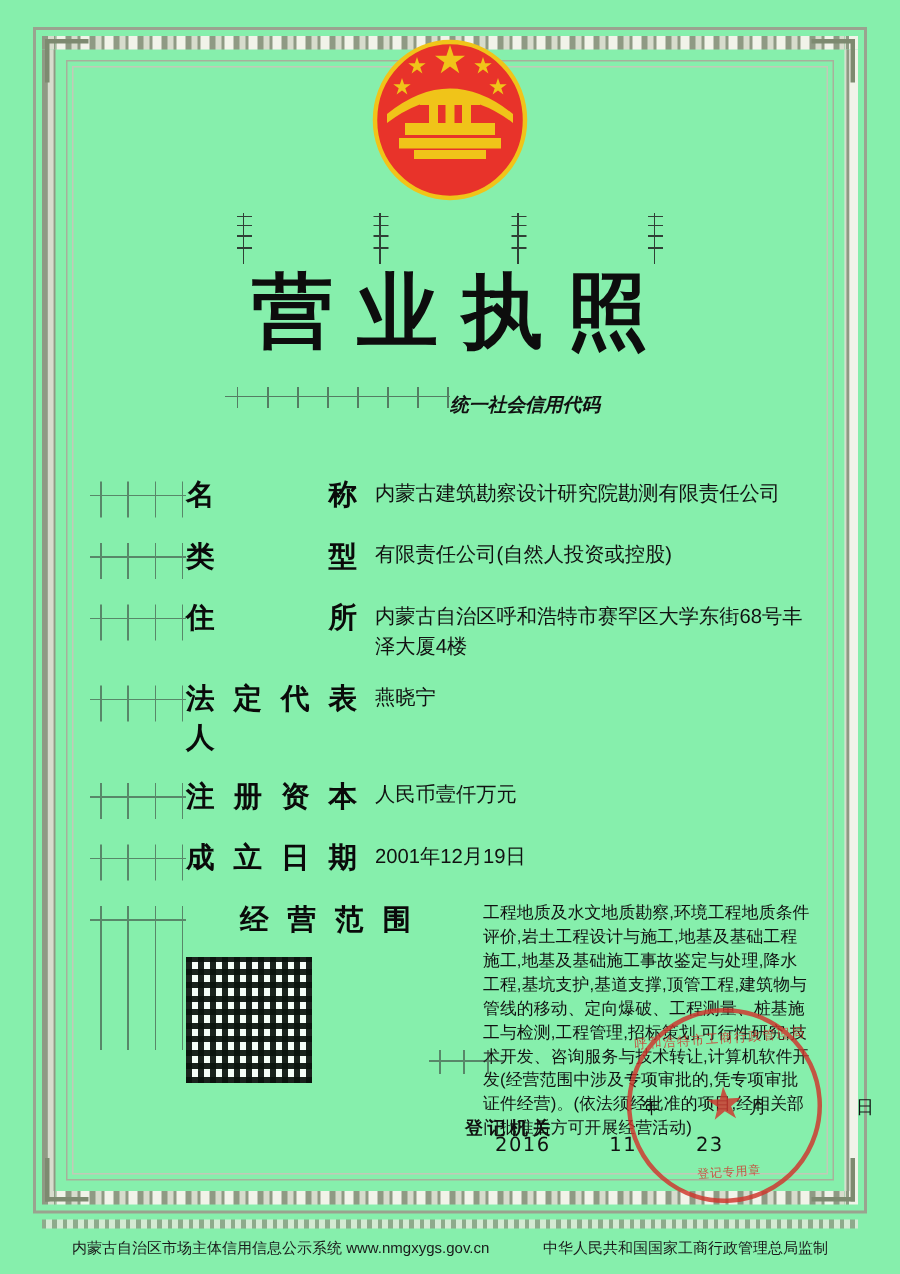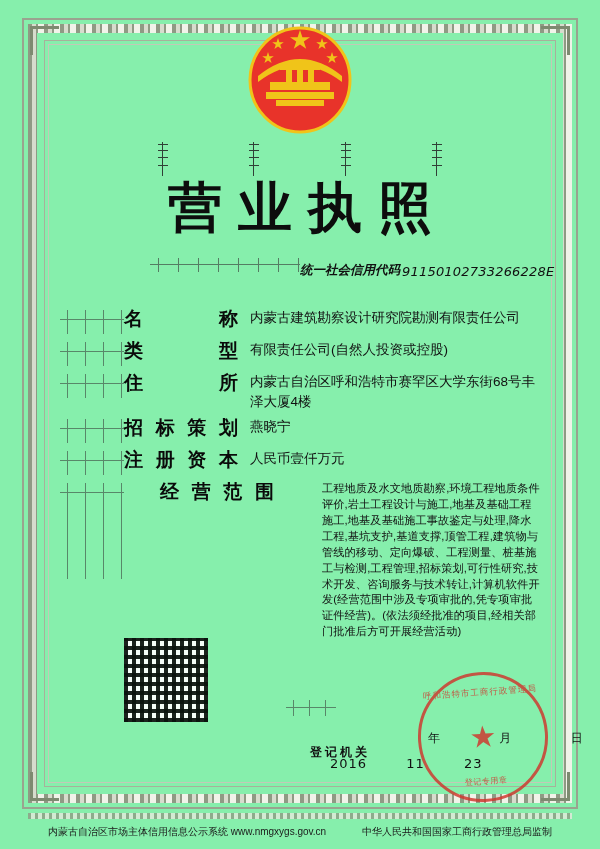--- a/index.html
+++ b/index.html
@@ -164,20 +164,21 @@
     position: absolute;
     top: 304px;
     left: 60px;
     right: 58px;
   }
   .row {
     display: flex;
     align-items: flex-start;
     margin-bottom: 2px;
     min-height: 30px;
+    margin-top: 11px;
   }
   .row .mong-col {
     width: 64px;
     flex: 0 0 64px;
     height: 24px;
     margin-top: 6px;
     background:
       repeating-linear-gradient(90deg, transparent 0 7px, #333 7px 8px, transparent 8px 18px),
       linear-gradient(to bottom, transparent 0 9px, #333 9px 10px, transparent 10px 24px);
     opacity: .55;
@@ -378,21 +379,20 @@
     <span class="mong-glyph"></span>
     <span class="mong-glyph"></span>
   </div>
 
   <div class="title">营业执照</div>
 
   <div class="code-mong"></div>
 
   <div class="code-row">
     <span class="code-label">统一社会信用代码</span>
-    <span class="code-value">91150102733266228E</span>
   </div>
 
   <div class="fields">
 
     <div class="row">
       <div class="mong-col"></div>
       <div class="label">名称</div>
       <div class="value">内蒙古建筑勘察设计研究院勘测有限责任公司</div>
     </div>
 
@@ -403,30 +403,35 @@
     </div>
 
     <div class="row">
       <div class="mong-col"></div>
       <div class="label">住所</div>
       <div class="value">内蒙古自治区呼和浩特市赛罕区大学东街68号丰泽大厦4楼</div>
     </div>
 
     <div class="row">
       <div class="mong-col"></div>
-      <div class="label">招标策划</div>
+      <div class="label">法定代表人</div>
       <div class="value">燕晓宁</div>
     </div>
 
     <div class="row">
       <div class="mong-col"></div>
       <div class="label">注册资本</div>
       <div class="value">人民币壹仟万元</div>
     </div>
 
+    <div class="row">
+      <div class="mong-col"></div>
+      <div class="label">成立日期</div>
+      <div class="value">2001年12月19日</div>
+    </div>
 
 
     <div class="row scope">
       <div class="mong-col"></div>
       <div class="label">经营范围</div>
       <div class="value small">工程地质及水文地质勘察,环境工程地质条件评价,岩土工程设计与施工,地基及基础工程施工,地基及基础施工事故鉴定与处理,降水工程,基坑支护,基道支撑,顶管工程,建筑物与管线的移动、定向爆破、工程测量、桩基施工与检测,工程管理,招标策划,可行性研究,技术开发、咨询服务与技术转让,计算机软件开发(经营范围中涉及专项审批的,凭专项审批证件经营)。(依法须经批准的项目,经相关部门批准后方可开展经营活动)</div>
     </div>
 
   </div>
 

